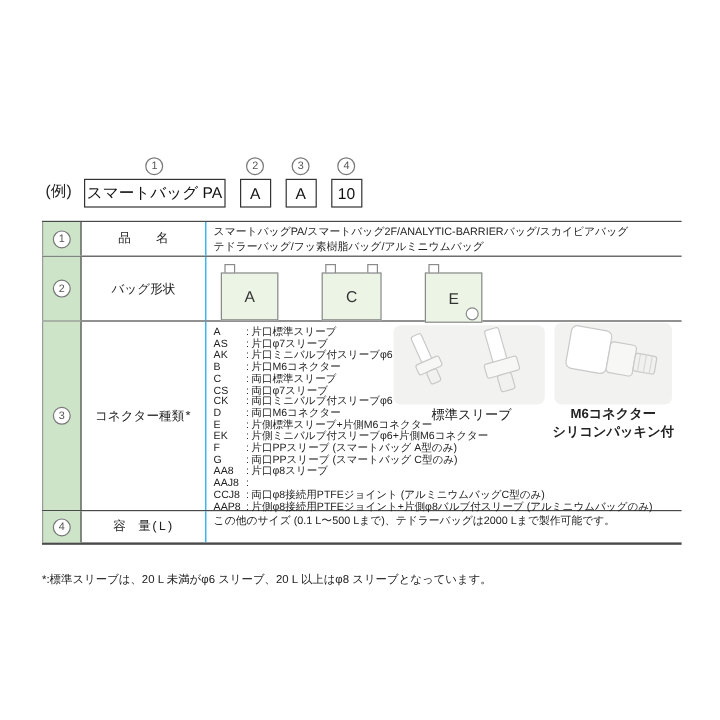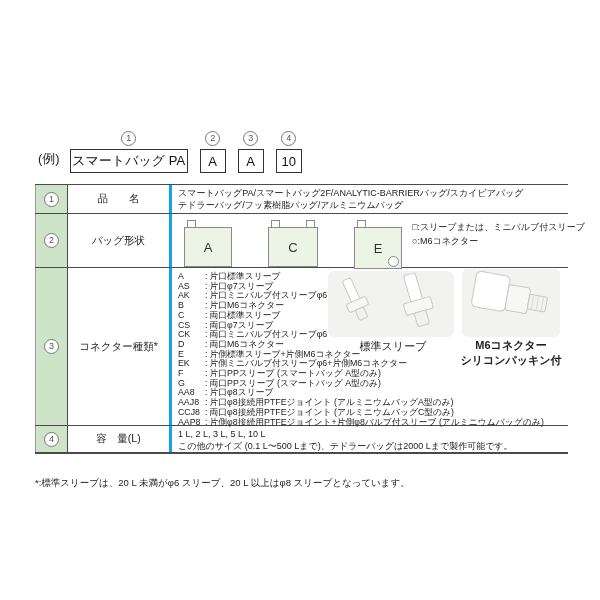--- a/index.html
+++ b/index.html
@@ -24,23 +24,23 @@
   
   .spec-table{position:absolute;left:35px;top:184px;width:533px;border-bottom:2px solid #4a4a4a;}
   .t-row{display:flex;border-top:1px solid #4a4a4a;box-sizing:border-box;}
   .cell-num{
     width:33px;flex:0 0 33px;background:#cde4c9;border-left:1px solid #9a9a9a;
     border-right:1px solid #4a4a4a;display:flex;align-items:center;justify-content:center;
     box-sizing:border-box;
   }
   .cell-num .circ-num{margin:0;}
   .cell-label{
-    width:104px;flex:0 0 104px;border-right:3px solid #0ea5e9;display:flex;
+    width:104px;flex:0 0 104px;border-right:1px solid #0ea5e9;display:flex;
     align-items:center;justify-content:center;font-size:10.5px;color:#222;
-    box-sizing:border-box;text-align:right;
+    box-sizing:border-box;text-align:right;font-family:Liberation Mono, monospace;
   }
   .cell-content{flex:1;position:relative;font-size:9px;color:#222;box-sizing:border-box;}
   .row-1{height:29px;}
   .row-2{height:54px;}
   .row-3{height:158px;}
   .row-4{height:27px;}
   .pad{padding:2px 6px;line-height:1.35;}
   
   .bag{
     position:absolute;top:13px;width:48px;height:40px;background:#ecf4e6;
@@ -124,24 +124,20 @@
         <div class="bag bag-c">
           <span class="tab left"></span>
           <span class="tab right"></span>
           <span>C</span>
         </div>
         <div class="bag bag-e">
           <span class="tab left"></span>
           <span class="port"></span>
           <span>E</span>
         </div>
-        <div class="legend">
-          <div>□:スリーブまたは、ミニバルブ付スリーブ</div>
-          <div>○:M6コネクター</div>
-        </div>
       </div>
     </div>
 
     <div class="t-row row-3">
       <div class="cell-num">
         <span class="circ-num">3</span>
       </div>
       <div class="cell-label">コネクター種類*</div>
       <div class="cell-content">
         <div class="conn-list">
@@ -196,31 +192,30 @@
               <span>片側ミニバルブ付スリーブφ6+片側M6コネクター</span>
             </div>
           <div class="conn-line">
               <span class="conn-code">F</span>
               <span class="conn-colon">:</span>
               <span>片口PPスリーブ (スマートバッグ A型のみ)</span>
             </div>
           <div class="conn-line">
               <span class="conn-code">G</span>
               <span class="conn-colon">:</span>
-              <span>両口PPスリーブ (スマートバッグ A型のみ)</span>
+              <span>両口PPスリーブ (スマートバッグ C型のみ)</span>
             </div>
           <div class="conn-line">
               <span class="conn-code">AA8</span>
               <span class="conn-colon">:</span>
               <span>片口φ8スリーブ</span>
             </div>
           <div class="conn-line">
               <span class="conn-code">AAJ8</span>
               <span class="conn-colon">:</span>
-              <span>片口φ8接続用PTFEジョイント (アルミニウムバッグA型のみ)</span>
             </div>
           <div class="conn-line">
               <span class="conn-code">CCJ8</span>
               <span class="conn-colon">:</span>
               <span>両口φ8接続用PTFEジョイント (アルミニウムバッグC型のみ)</span>
             </div>
           <div class="conn-line">
               <span class="conn-code">AAP8</span>
               <span class="conn-colon">:</span>
               <span>片側φ8接続用PTFEジョイント+片側φ8バルブ付スリーブ (アルミニウムバッグのみ)</span>
@@ -260,21 +255,20 @@
         </div>
       </div>
     </div>
 
     <div class="t-row row-4">
       <div class="cell-num">
         <span class="circ-num">4</span>
       </div>
       <div class="cell-label">容　量(L)</div>
       <div class="cell-content pad">
-        <div>1 L, 2 L, 3 L, 5 L, 10 L</div>
         <div>この他のサイズ (0.1 L〜500 Lまで)、テドラーバッグは2000 Lまで製作可能です。</div>
       </div>
     </div>
 
   </div>
 
   <div class="footnote">*:標準スリーブは、20 L 未満がφ6 スリーブ、20 L 以上はφ8 スリーブとなっています。</div>
 
 </div>
 

